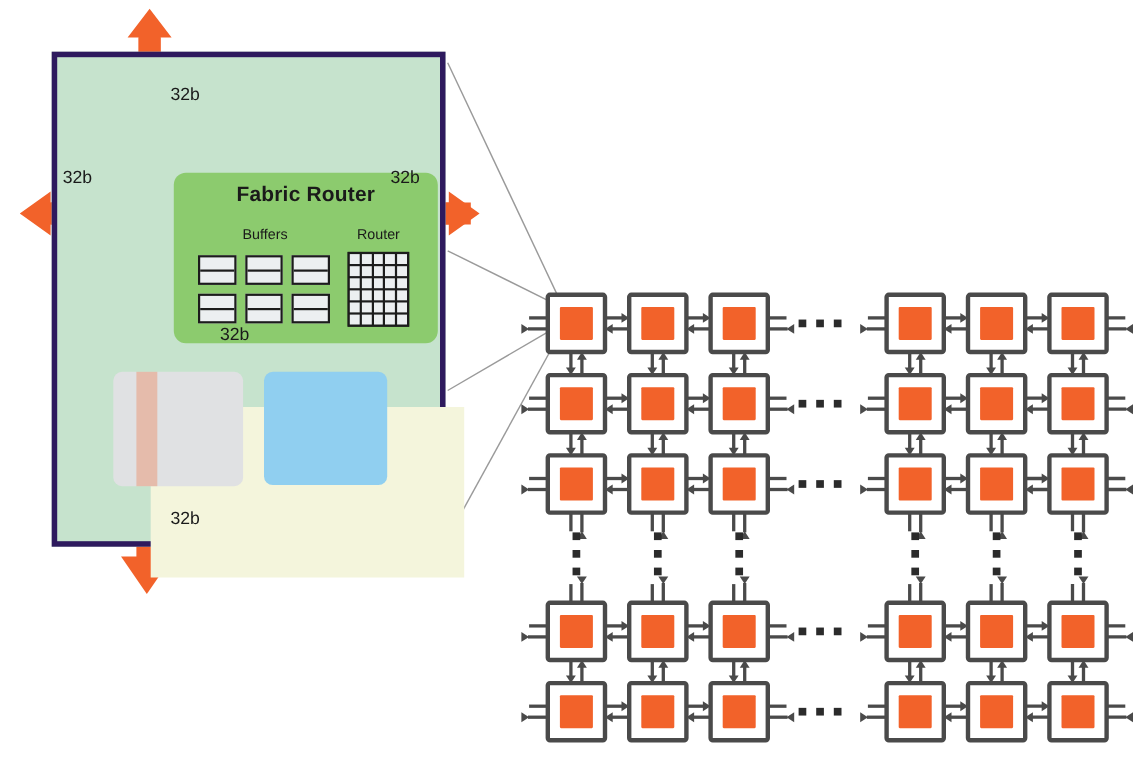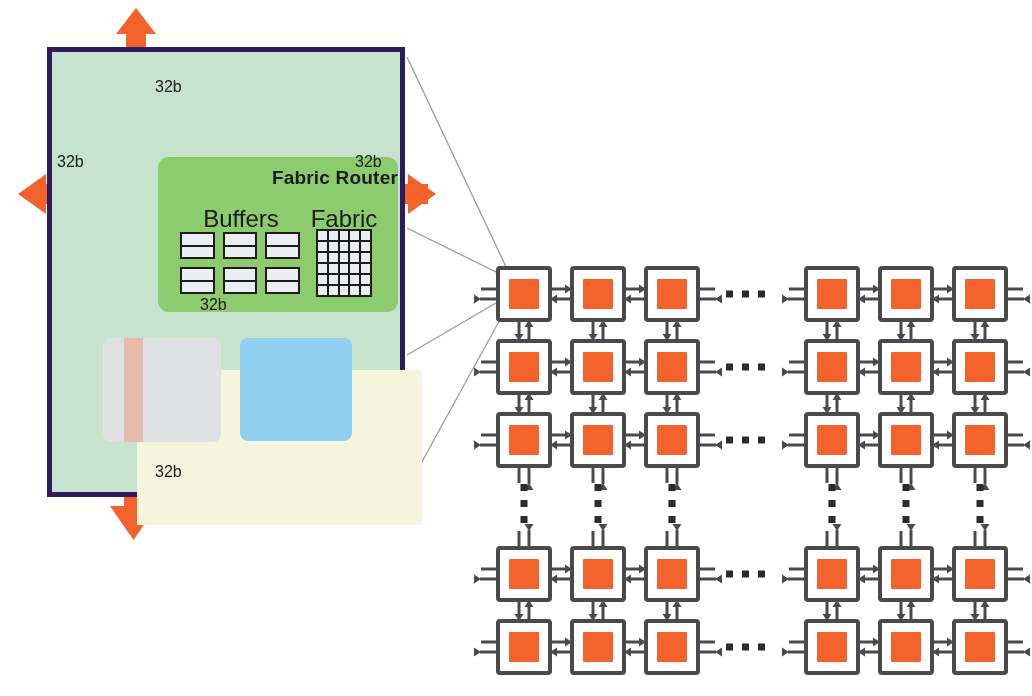--- a/index.html
+++ b/index.html
@@ -8,23 +8,23 @@
        font-family:"Liberation Sans","DejaVu Sans",sans-serif;color:#1a1a1a;}
   #stage{position:absolute;left:0;top:0;width:1032px;height:696px;}
 
   
   #tile{position:absolute;left:47px;top:47px;width:358px;height:450px;
         background:#c6e3cd;border:5px solid #2e1a5e;box-sizing:border-box;}
   #inner-panel{position:absolute;left:85px;top:318px;width:285px;height:155px;
         background:#f4f5dc;}
   #router{position:absolute;left:106px;top:105px;width:240px;height:155px;
         background:#8ccb6e;border-radius:11px;}
-  .router-title{position:absolute;left:0;top:10px;width:100%;text-align:right;
+  .router-title{position:absolute;left:0;top:10px;width:100%;text-align:center;
         font-size:19px;font-weight:bold;letter-spacing:.2px;}
-  .sec-label{position:absolute;font-size:24px;text-align:center;}
+  .sec-label{position:absolute;font-size:13px;text-align:center;}
   #buffers-label{left:28px;top:48px;width:110px;}
   #routes-label{left:140px;top:48px;width:92px;}
 
   #buffers-grid{position:absolute;left:22px;top:75px;width:120px;height:62px;
         display:grid;grid-template-columns:repeat(3,1fr);grid-template-rows:repeat(2,1fr);
         gap:8px 8px;}
   .buffer{background:#eceff1;border:2.5px solid #1c1c1c;box-sizing:border-box;
         display:flex;flex-direction:column;}
   .buffer i{display:block;flex:1;}
   .buffer i:first-child{border-bottom:2.5px solid #1c1c1c;}
@@ -106,21 +106,21 @@
       <polygon points="133.5,540 110,506 157,506" fill="#f2622a"></polygon>
     </g>
   </svg>
 
   <div id="tile">
 
     <div id="router">
       <div class="router-title">Fabric Router</div>
 
       <div class="sec-label" id="buffers-label">Buffers</div>
-      <div class="sec-label" id="routes-label">Fabric</div>
+      <div class="sec-label" id="routes-label">Router</div>
 
       <div id="buffers-grid">
           <div class="buffer">
             <i></i>
             <i></i>
           </div>
           <div class="buffer">
             <i></i>
             <i></i>
           </div>

